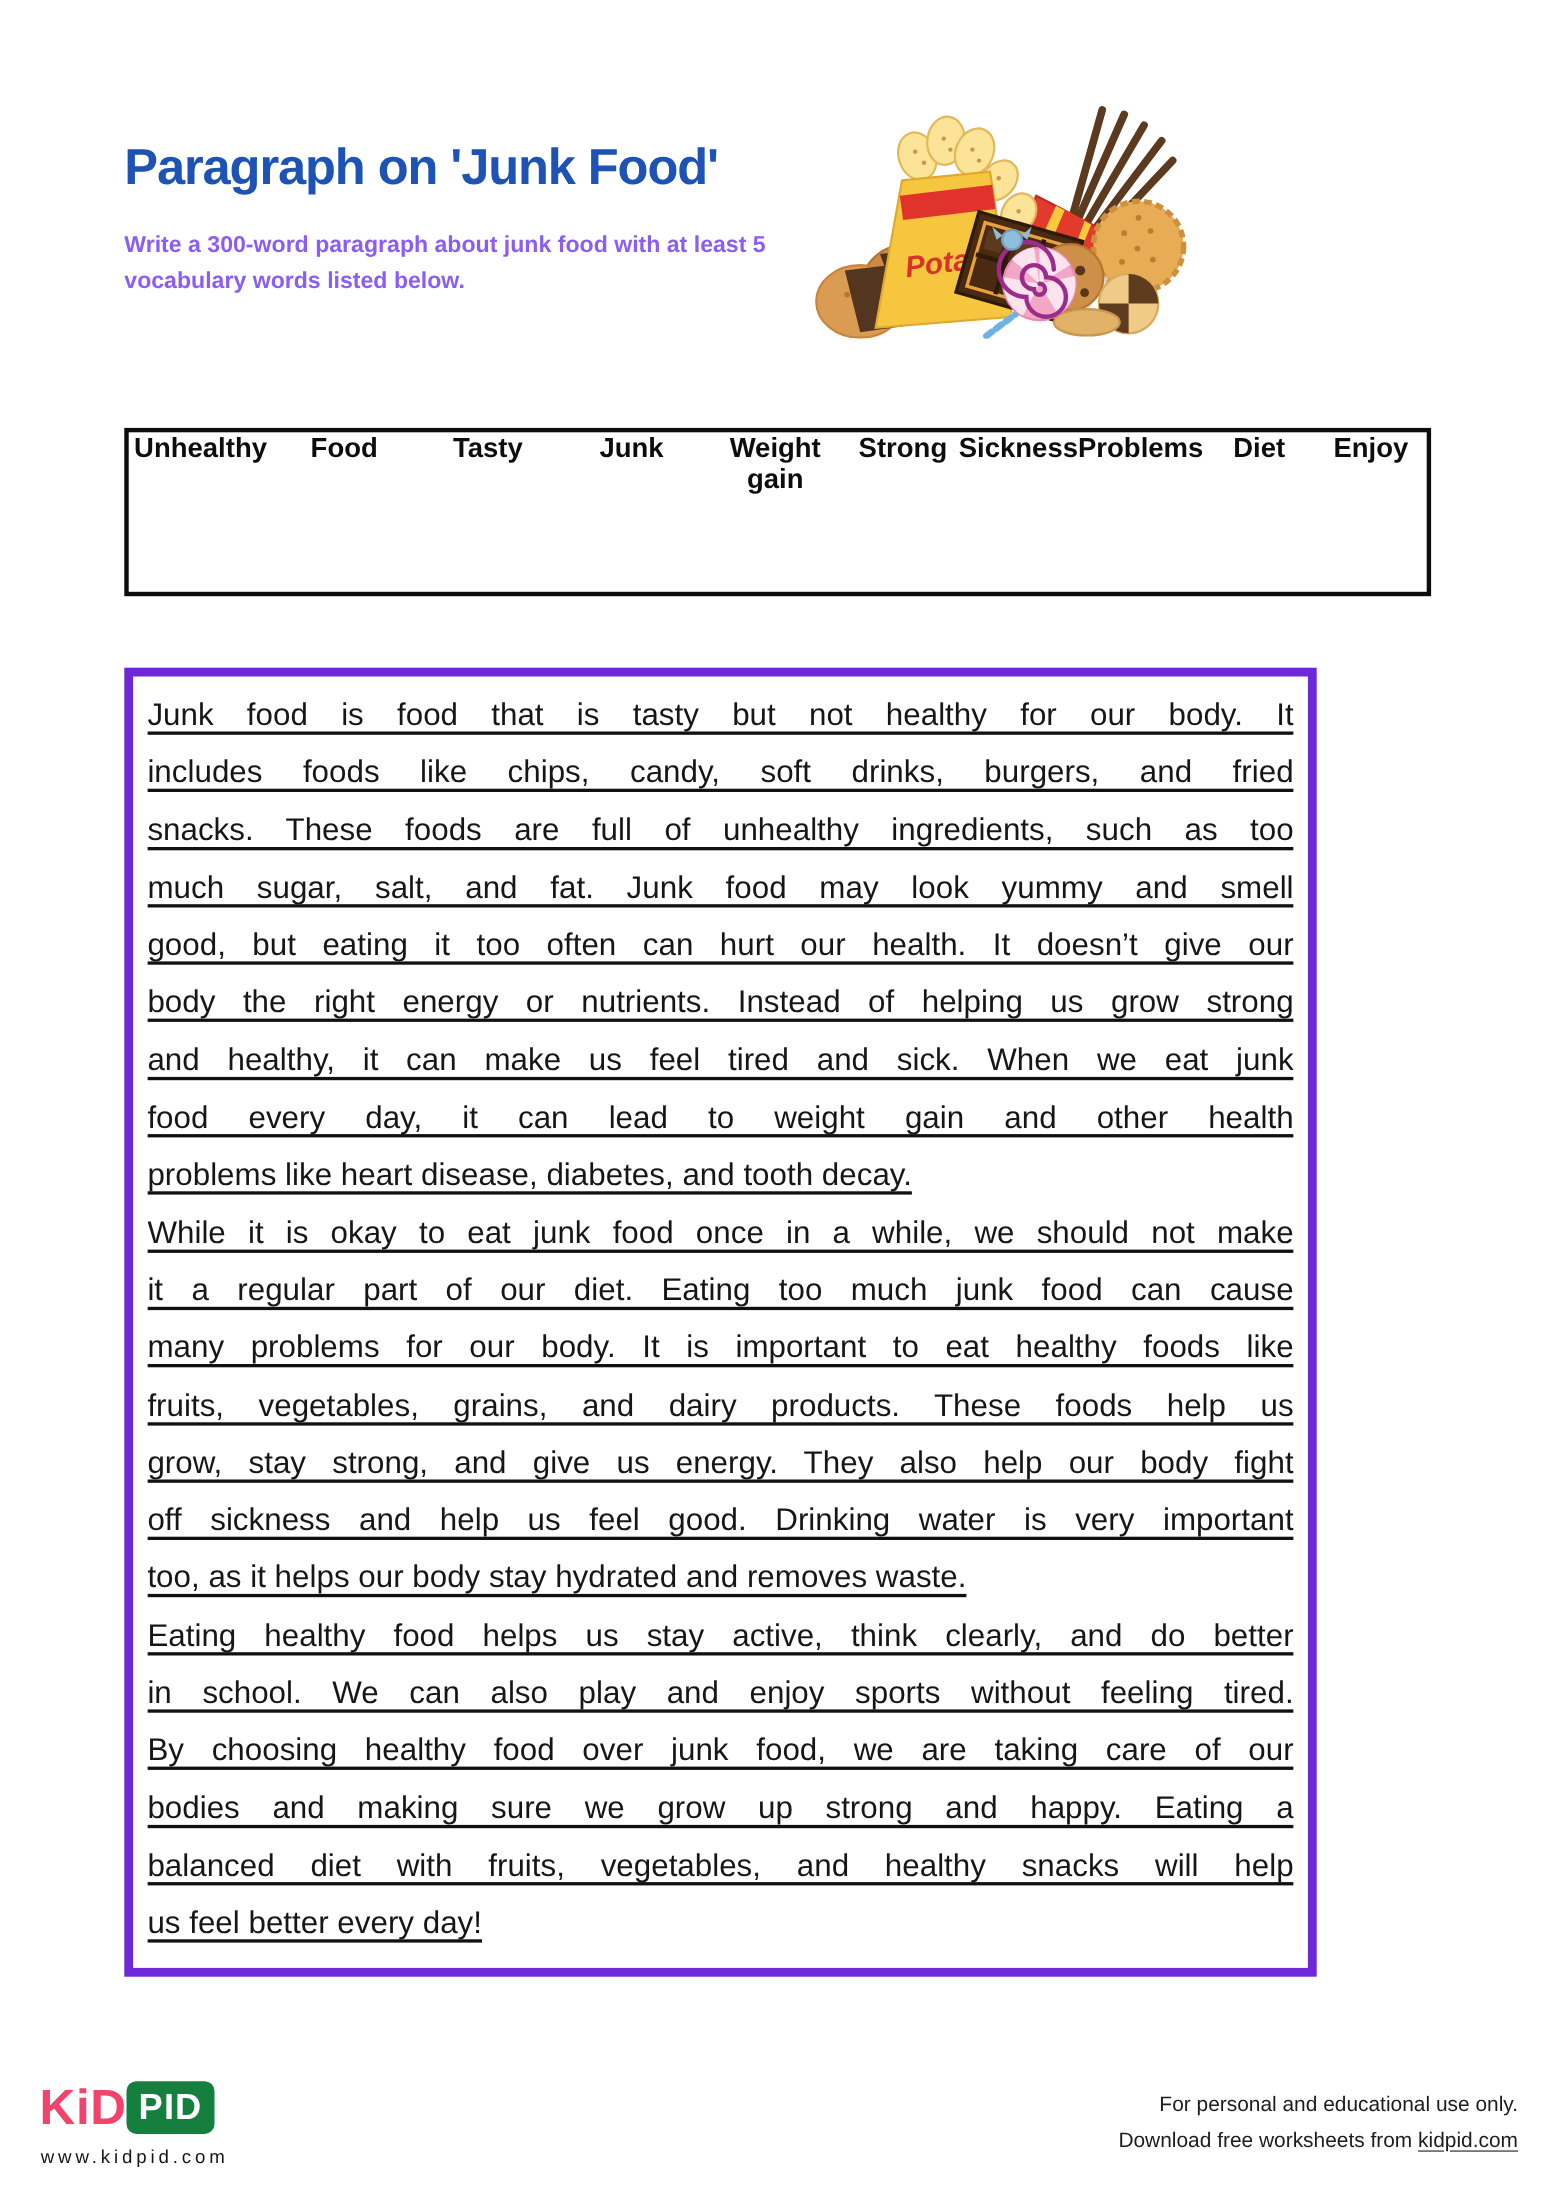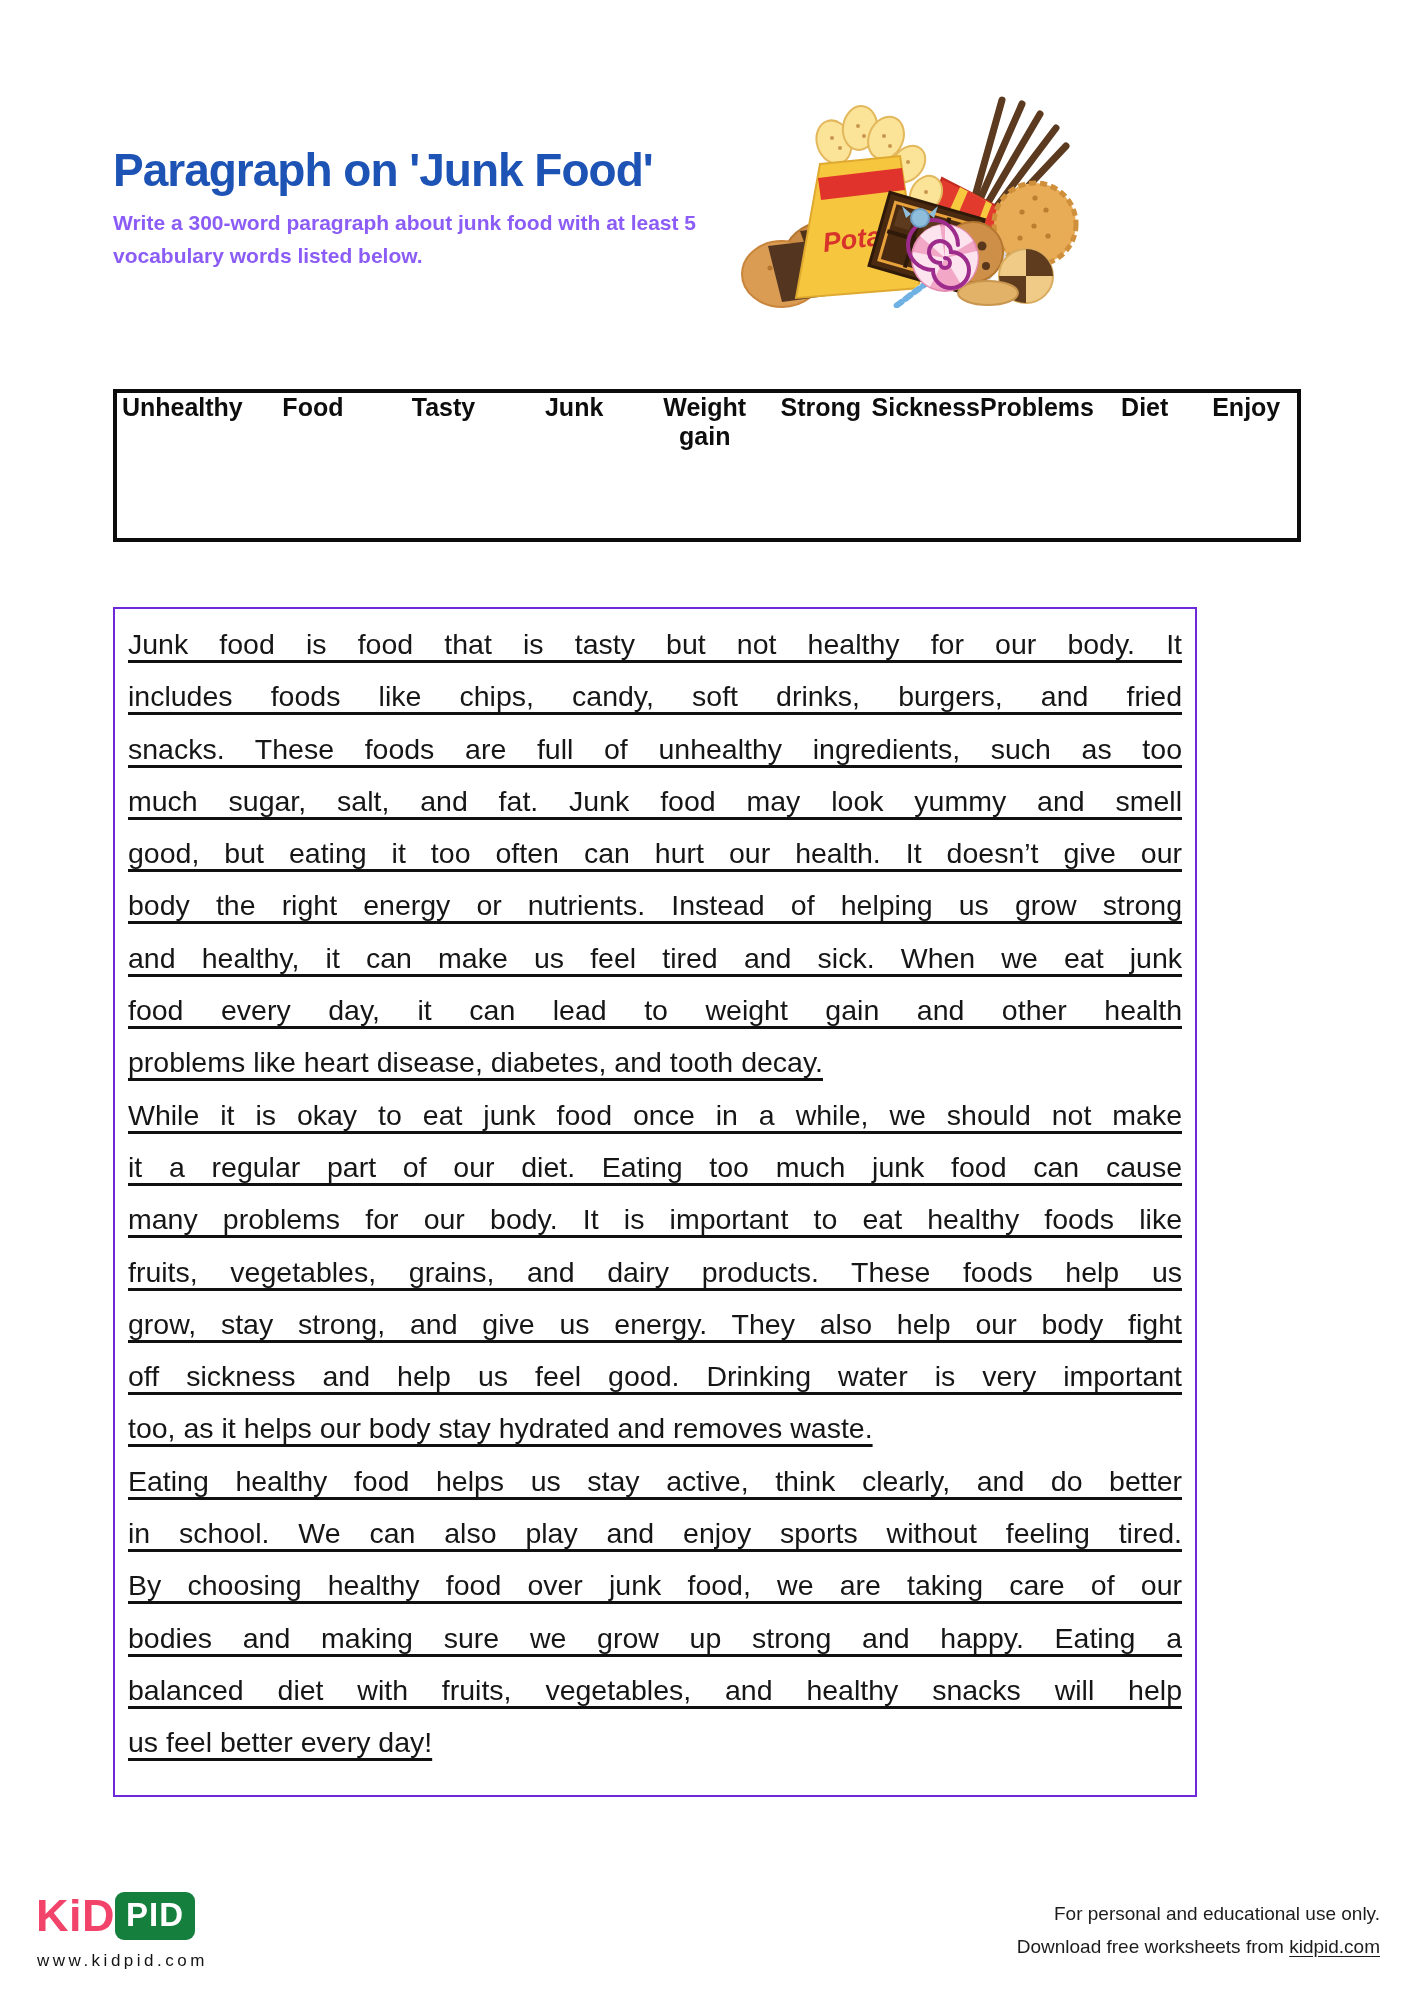--- a/index.html
+++ b/index.html
@@ -2,41 +2,41 @@
 <html><head>
 <meta charset="utf-8">
 <style>
   html,body{margin:0;padding:0;}
   body{
     width:1414px;height:2000px;position:relative;background:#ffffff;
     font-family:"Liberation Sans", sans-serif;overflow:hidden;
   }
   
   .title{
-    position:absolute;left:113px;top:143px;
+    position:absolute;left:113px;top:124px;
     font-size:46px;font-weight:800;letter-spacing:-1px;color:#1d53b4;
   }
   .instructions{
     position:absolute;left:113px;top:206px;
     font-size:21px;font-weight:700;color:#8b5cf6;line-height:33px;
   }
   
   .illustration{position:absolute;left:730px;top:86px;width:350px;height:222px;}
   
   .vocab-box{
     position:absolute;left:113px;top:389px;width:1188px;height:153px;
     border:4px solid #0c0c0c;box-sizing:border-box;
     display:flex;justify-content:space-evenly;
   }
   .vocab-row{display:grid;grid-template-columns:repeat(5,1fr);}
   .vocab-word{text-align:center;font-weight:700;font-size:25px;color:#0d0d0d;}
   
   .essay-box{
     position:absolute;left:113px;top:607px;width:1084px;height:1190px;
-    border:2px solid #6d28d9;box-sizing:border-box;
+    border:8px solid #6d28d9;box-sizing:border-box;
     padding:9px 13px 0 13px;
   }
   .line{
     font-size:28.5px;color:#161616;
     height:52.3px;line-height:52.3px;
     text-align:justify;text-align-last:justify;
     text-decoration:underline;
     text-decoration-thickness:2.6px;
     text-underline-offset:6px;
     text-decoration-color:#111;

